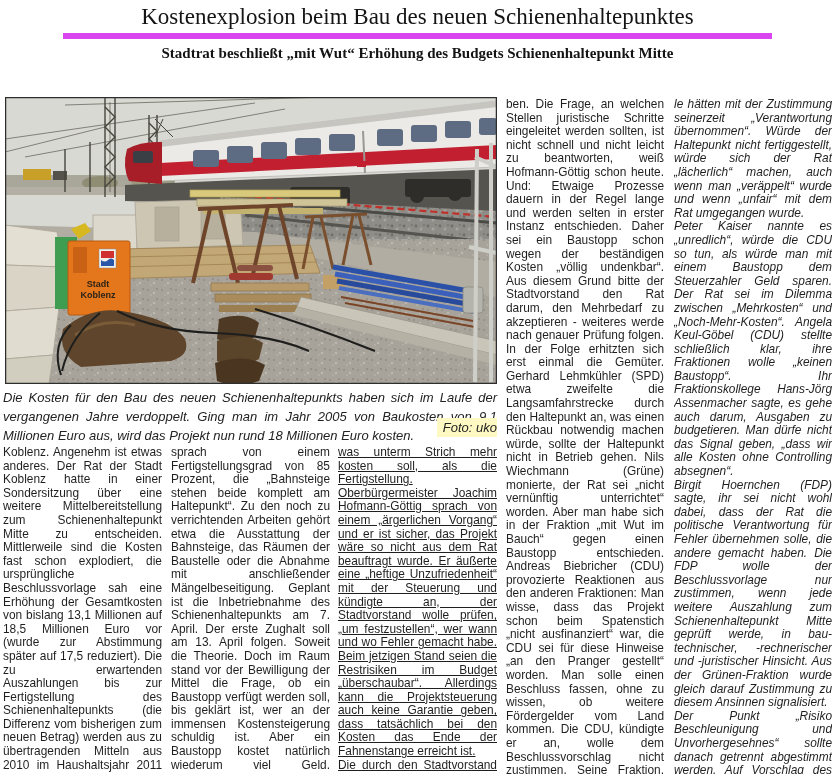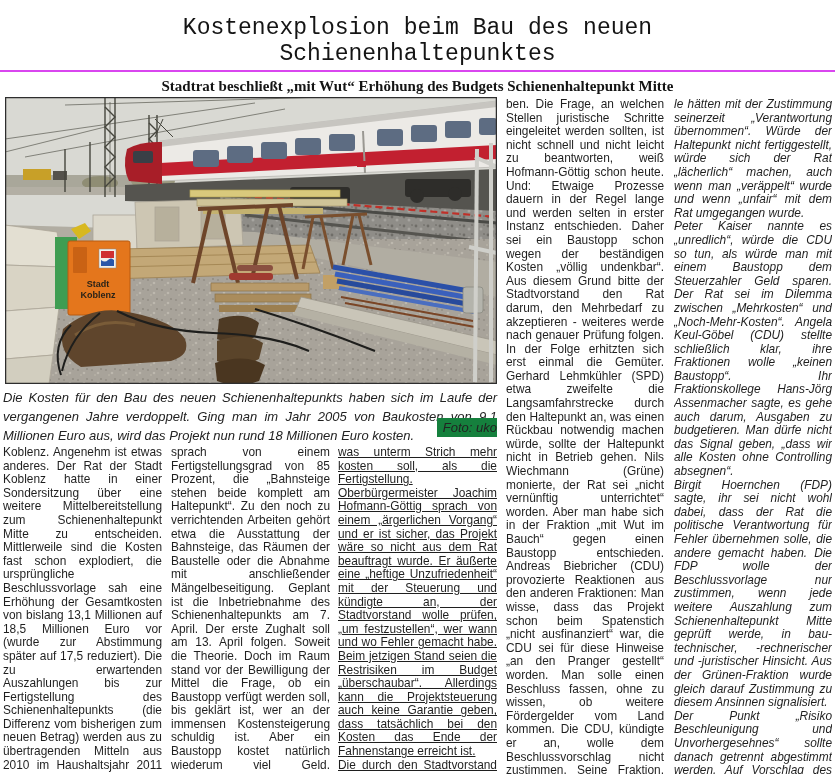--- a/index.html
+++ b/index.html
@@ -1,33 +1,33 @@
 <!DOCTYPE html>
 <html lang="de"><head>
 <meta charset="utf-8">
 <style>
   html,body{margin:0;padding:0;background:#fff;}
   .page{position:relative;width:835px;height:775px;background:#ffffff;overflow:hidden;
         font-family:"Liberation Sans","DejaVu Sans",sans-serif;color:#1c1c1c;}
   
   .header{position:absolute;left:0;top:0;width:835px;text-align:center;}
-  .kicker{display:inline-block;margin-top:15px;padding:0 78px 3px 78px;
-          font-family:Liberation Mono, monospace;font-size:23px;color:#141414;
-          border-bottom:2px solid #d946ef;}
+  .kicker{display:inline-block;margin-top:4px;padding:0 78px 3px 78px;
+          font-family:Liberation Serif, serif;font-size:23px;color:#141414;
+          border-bottom:6px solid #d946ef;}
   .headline{margin-top:5px;font-family:"Liberation Serif","DejaVu Serif",serif;
             font-weight:bold;font-size:41px;line-height:42px;color:#e30613;letter-spacing:-1px;}
   .subhead{margin-top:6px;font-family:"Liberation Serif","DejaVu Serif",serif;
            font-weight:bold;font-size:15px;color:#141414;}
   
   .photo{position:absolute;left:5px;top:97px;width:492px;height:287px;}
   .photo svg{display:block;}
   
   .caption{position:absolute;left:3px;top:388px;width:494px;height:50px;
            font-style:italic;font-size:13px;line-height:19px;color:#222;text-align:justify;}
-  .credit{position:absolute;right:0;bottom:1px;background:#15803d;padding-left:6px;}
+  .credit{position:absolute;right:0;bottom:1px;background:#fef9c3;padding-left:6px;}
   
   .col{position:absolute;font-size:11.9px;line-height:13.6px;text-align:justify;
        color:#1f1f1f;overflow:hidden;white-space:pre-line;hyphens:auto;-webkit-hyphens:auto;}
   .c1{left:3px;  top:446px;width:159px;height:327px;}
   .c2{left:171px;top:446px;width:159px;height:327px;}
   .c3{left:338px;top:446px;width:159px;height:327px;text-decoration:underline;}
   .c4{left:506px;top:98px; width:158px;height:676px;}
   .c5{left:674px;top:98px; width:158px;height:676px;font-style:italic;}
   .lead{font-weight:normal;}
 </style>

